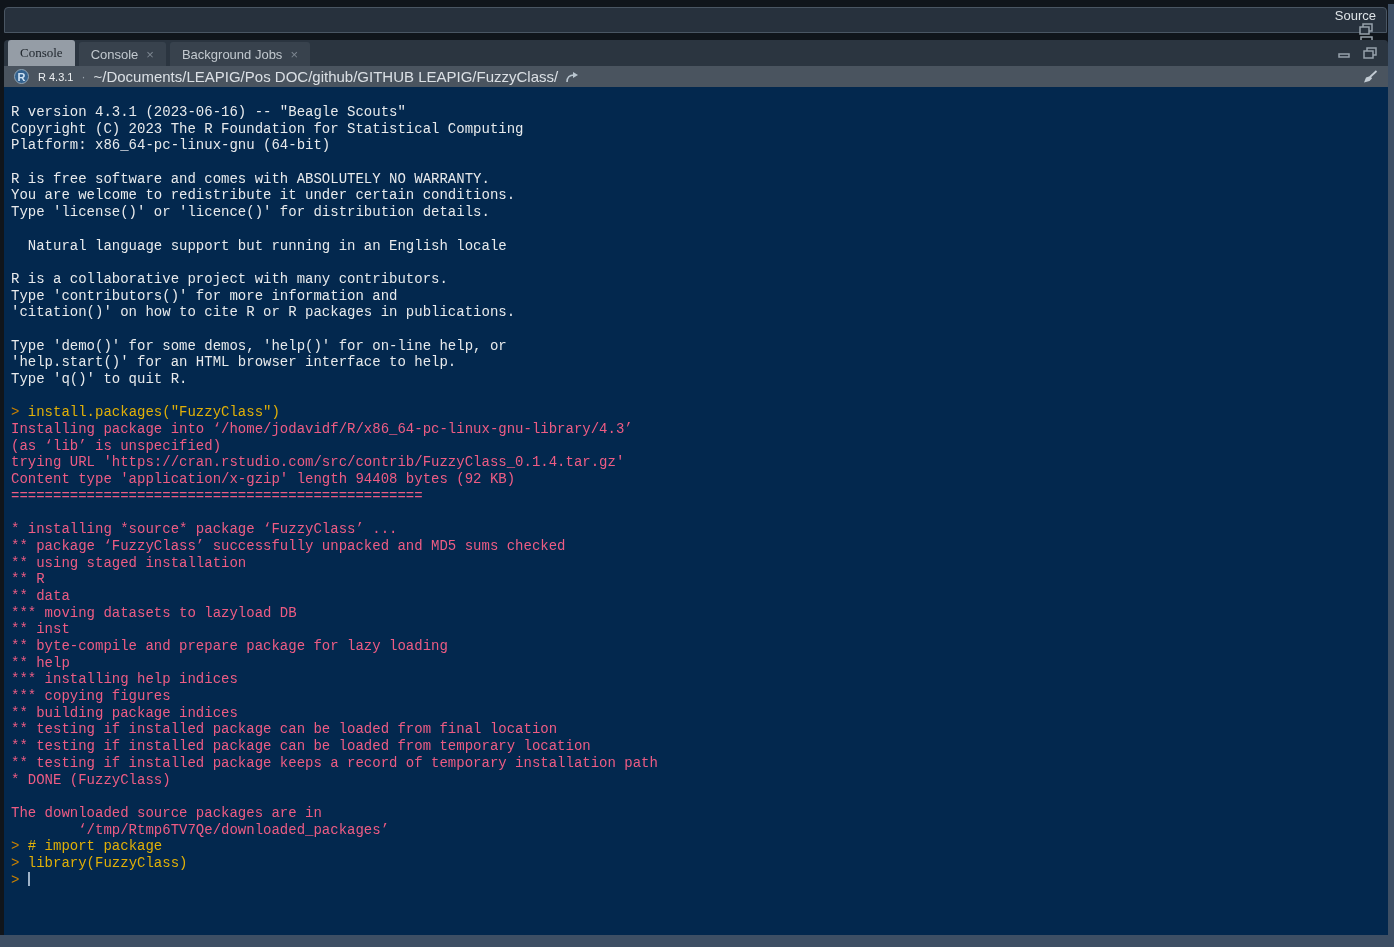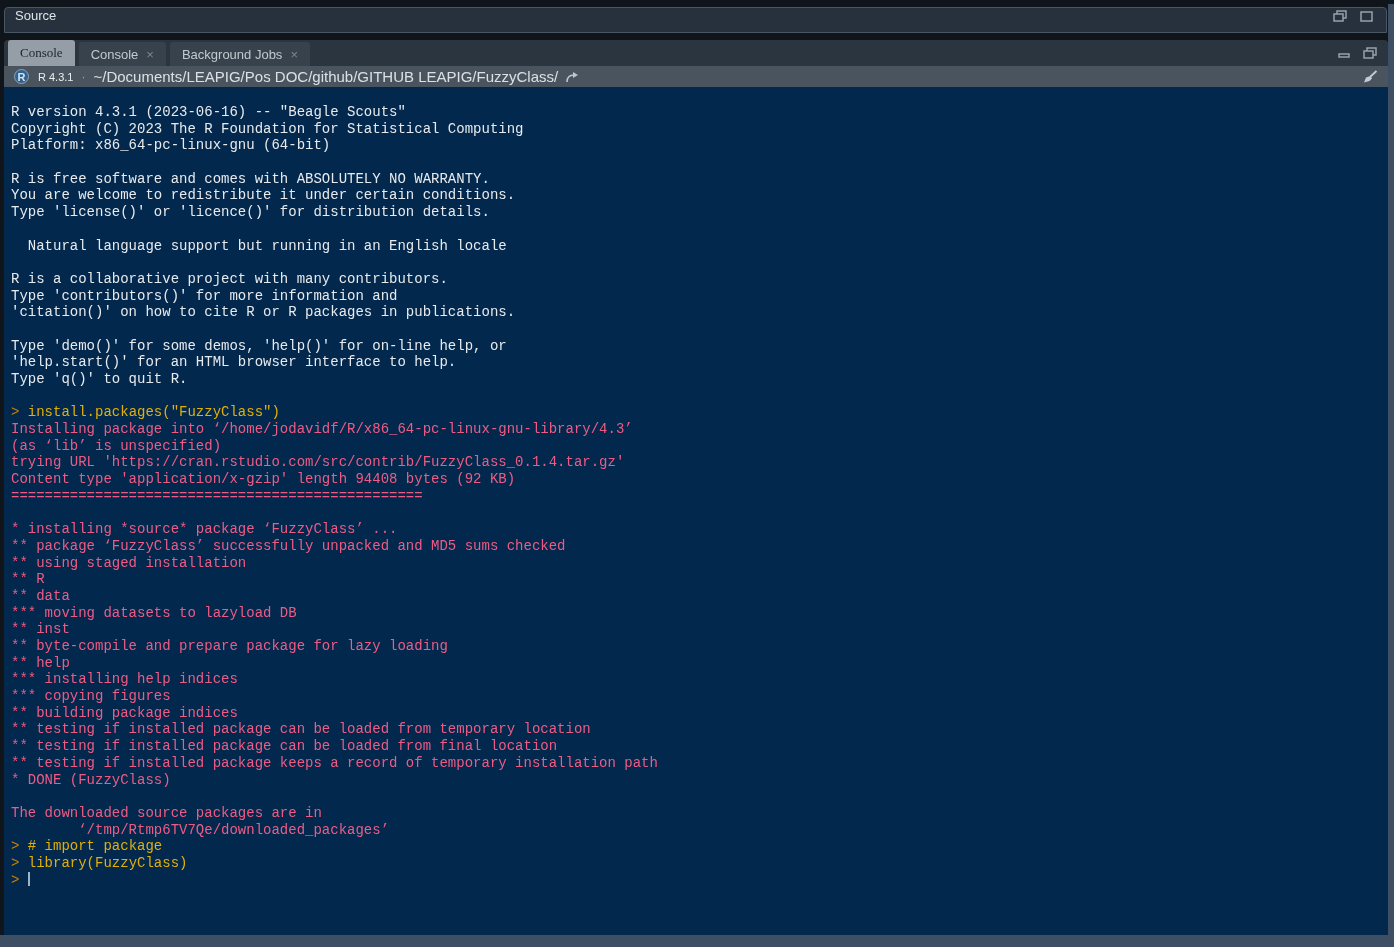--- a/index.html
+++ b/index.html
@@ -12,21 +12,21 @@
   }
 
   
   .edge-right  { position:absolute; left:1388px; top:4px; width:6px; height:943px; background:#3e4f64; }
   .edge-bottom { position:absolute; left:0; top:935px; width:1394px; height:12px; background:#3e4f64; }
 
   
   .source-header {
     position:absolute; left:4px; top:7px; width:1383px; height:26px;
     background:#27313d; border:1px solid #4a5663; border-radius:4px 4px 0 0;
-    display:flex; align-items:flex-start; padding:0 10px;
+    display:flex; align-items:flex-end; padding:0 10px;flex-direction:column;
   }
   .source-header .title { color:#dee3e7; font-size:13px; }
   .spacer { flex:1; }
   .winbtn { width:20px; height:16px; display:flex; align-items:center; justify-content:center; margin-left:6px; cursor:pointer; }
   .winbtn svg { display:block; }
 
   
   .tabbar {
     position:absolute; left:4px; top:40px; width:1384px; height:26px;
     background:#2b3540; border-radius:4px 4px 0 0;
@@ -173,22 +173,22 @@
     <div class="cline"><span class="c-message">** using staged installation</span></div>
     <div class="cline"><span class="c-message">** R</span></div>
     <div class="cline"><span class="c-message">** data</span></div>
     <div class="cline"><span class="c-message">*** moving datasets to lazyload DB</span></div>
     <div class="cline"><span class="c-message">** inst</span></div>
     <div class="cline"><span class="c-message">** byte-compile and prepare package for lazy loading</span></div>
     <div class="cline"><span class="c-message">** help</span></div>
     <div class="cline"><span class="c-message">*** installing help indices</span></div>
     <div class="cline"><span class="c-message">*** copying figures</span></div>
     <div class="cline"><span class="c-message">** building package indices</span></div>
+    <div class="cline"><span class="c-message">** testing if installed package can be loaded from final location</span></div>
     <div class="cline"><span class="c-message">** testing if installed package can be loaded from temporary location</span></div>
-    <div class="cline"><span class="c-message">** testing if installed package can be loaded from final location</span></div>
     <div class="cline"><span class="c-message">** testing if installed package keeps a record of temporary installation path</span></div>
     <div class="cline"><span class="c-message">* DONE (FuzzyClass)</span></div>
     <div class="cline">&nbsp;</div>
     <div class="cline"><span class="c-message">The downloaded source packages are in</span></div>
     <div class="cline"><span class="c-message">        ‘/tmp/Rtmp6TV7Qe/downloaded_packages’</span></div>
     <div class="cline"><span class="c-prompt">&gt; </span><span class="c-command"># import package</span></div>
     <div class="cline"><span class="c-prompt">&gt; </span><span class="c-command">library(FuzzyClass)</span></div>
     <div class="cline"><span class="c-prompt">&gt; </span><span class="cursor"></span></div>
   </div>
 

